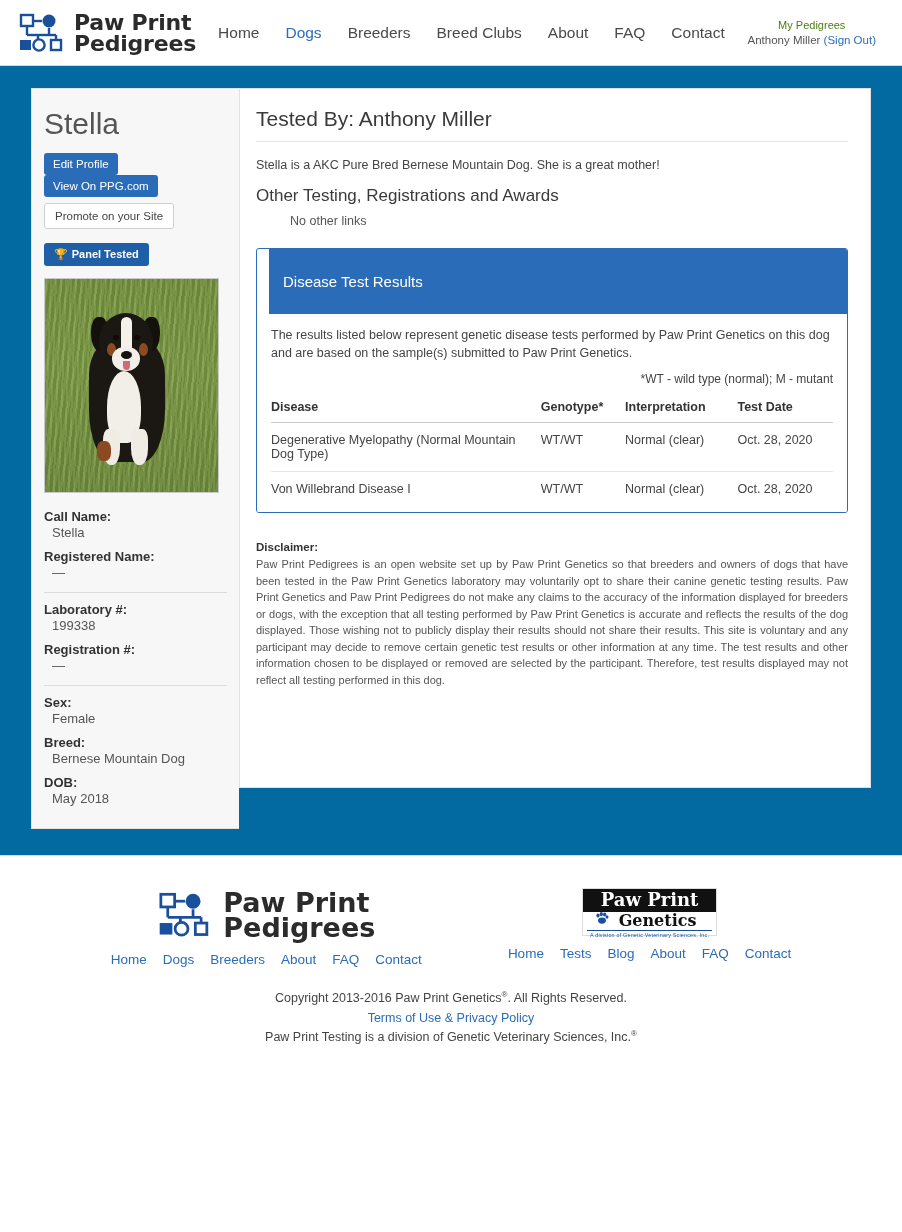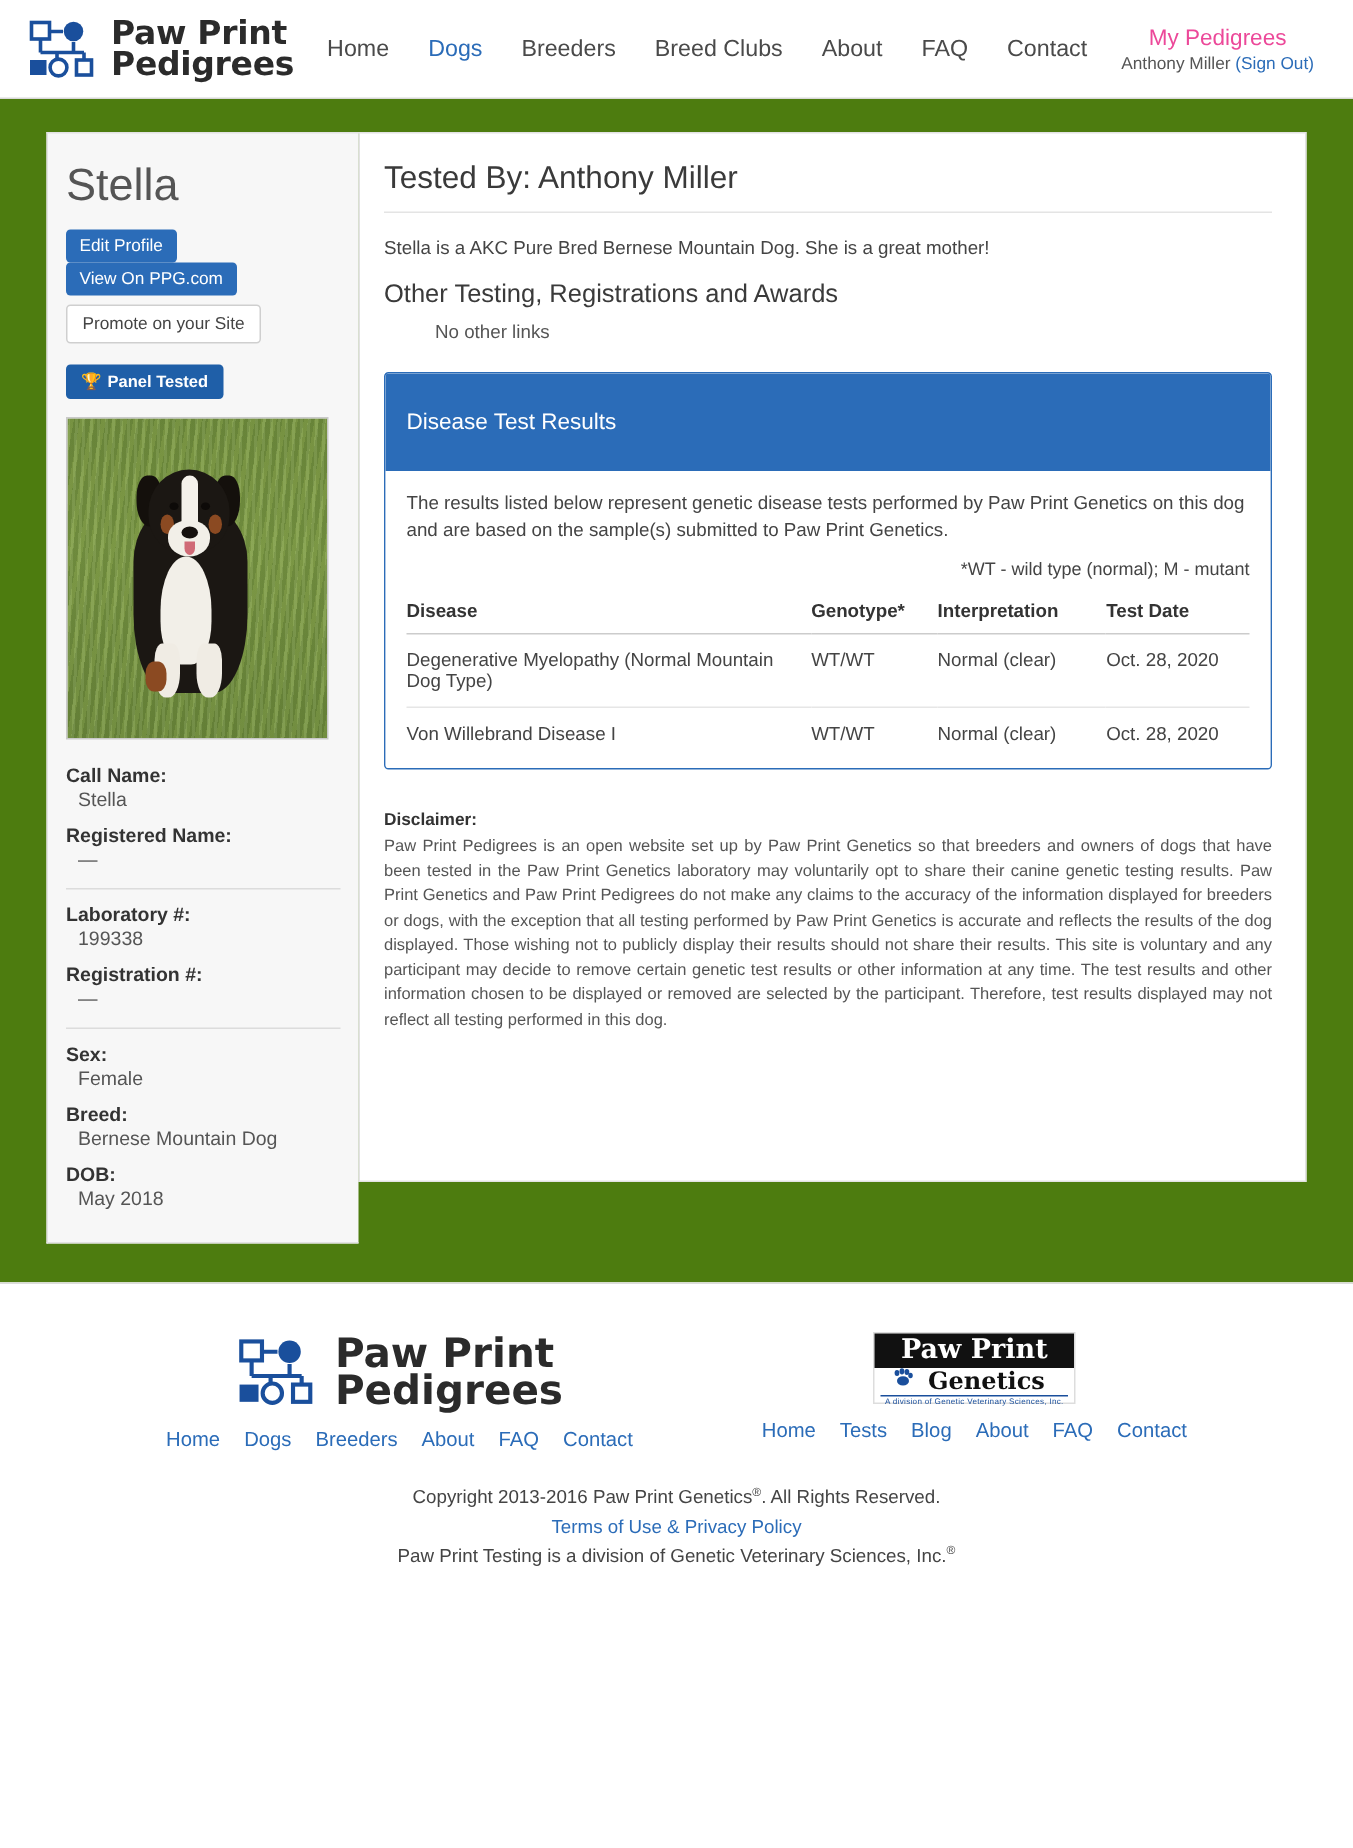--- a/index.html
+++ b/index.html
@@ -54,33 +54,33 @@
     white-space: nowrap;
   }
   .nav a.active { color: #2b6cb8; }
 
   .user-box {
     margin-left: auto;
     text-align: center;
     padding-right: 8px;
   }
   .user-box .my-ped {
-    font-size: 15px;
-    color: #ec4899;
+    font-size: 11px;
+    color: #4d7c0f;
     margin-bottom: 3px;
   }
   .user-box .sub {
     font-size: 11.5px;
     color: #555;
   }
   .user-box .sub a { color: #2b6cb8; text-decoration: none; }
 
   
   .page {
-    background: #4d7c0f;
+    background: #0369a1;
     padding: 22px 0 0 0;
   }
   .content {
     width: 840px;
     margin: 0 auto;
     display: flex;
     align-items: flex-start;
     gap: 0;
     padding-bottom: 26px;
   }
@@ -309,20 +309,21 @@
     border: 1px solid #2b6cb8;
     border-radius: 3px;
     margin-bottom: 28px;
     overflow: hidden;
   }
   .results-head {
     background: #2b6cb8;
     color: #fff;
     font-size: 15px;
     padding: 24px 14px;
+    margin-left: 12px;
   }
   .results-body { background: #fff; padding: 12px 14px 6px 14px; }
   .results-note {
     font-size: 12.5px;
     color: #444;
     line-height: 1.45;
     margin: 0 0 10px 0;
   }
   .wt-note {
     font-size: 12px;

